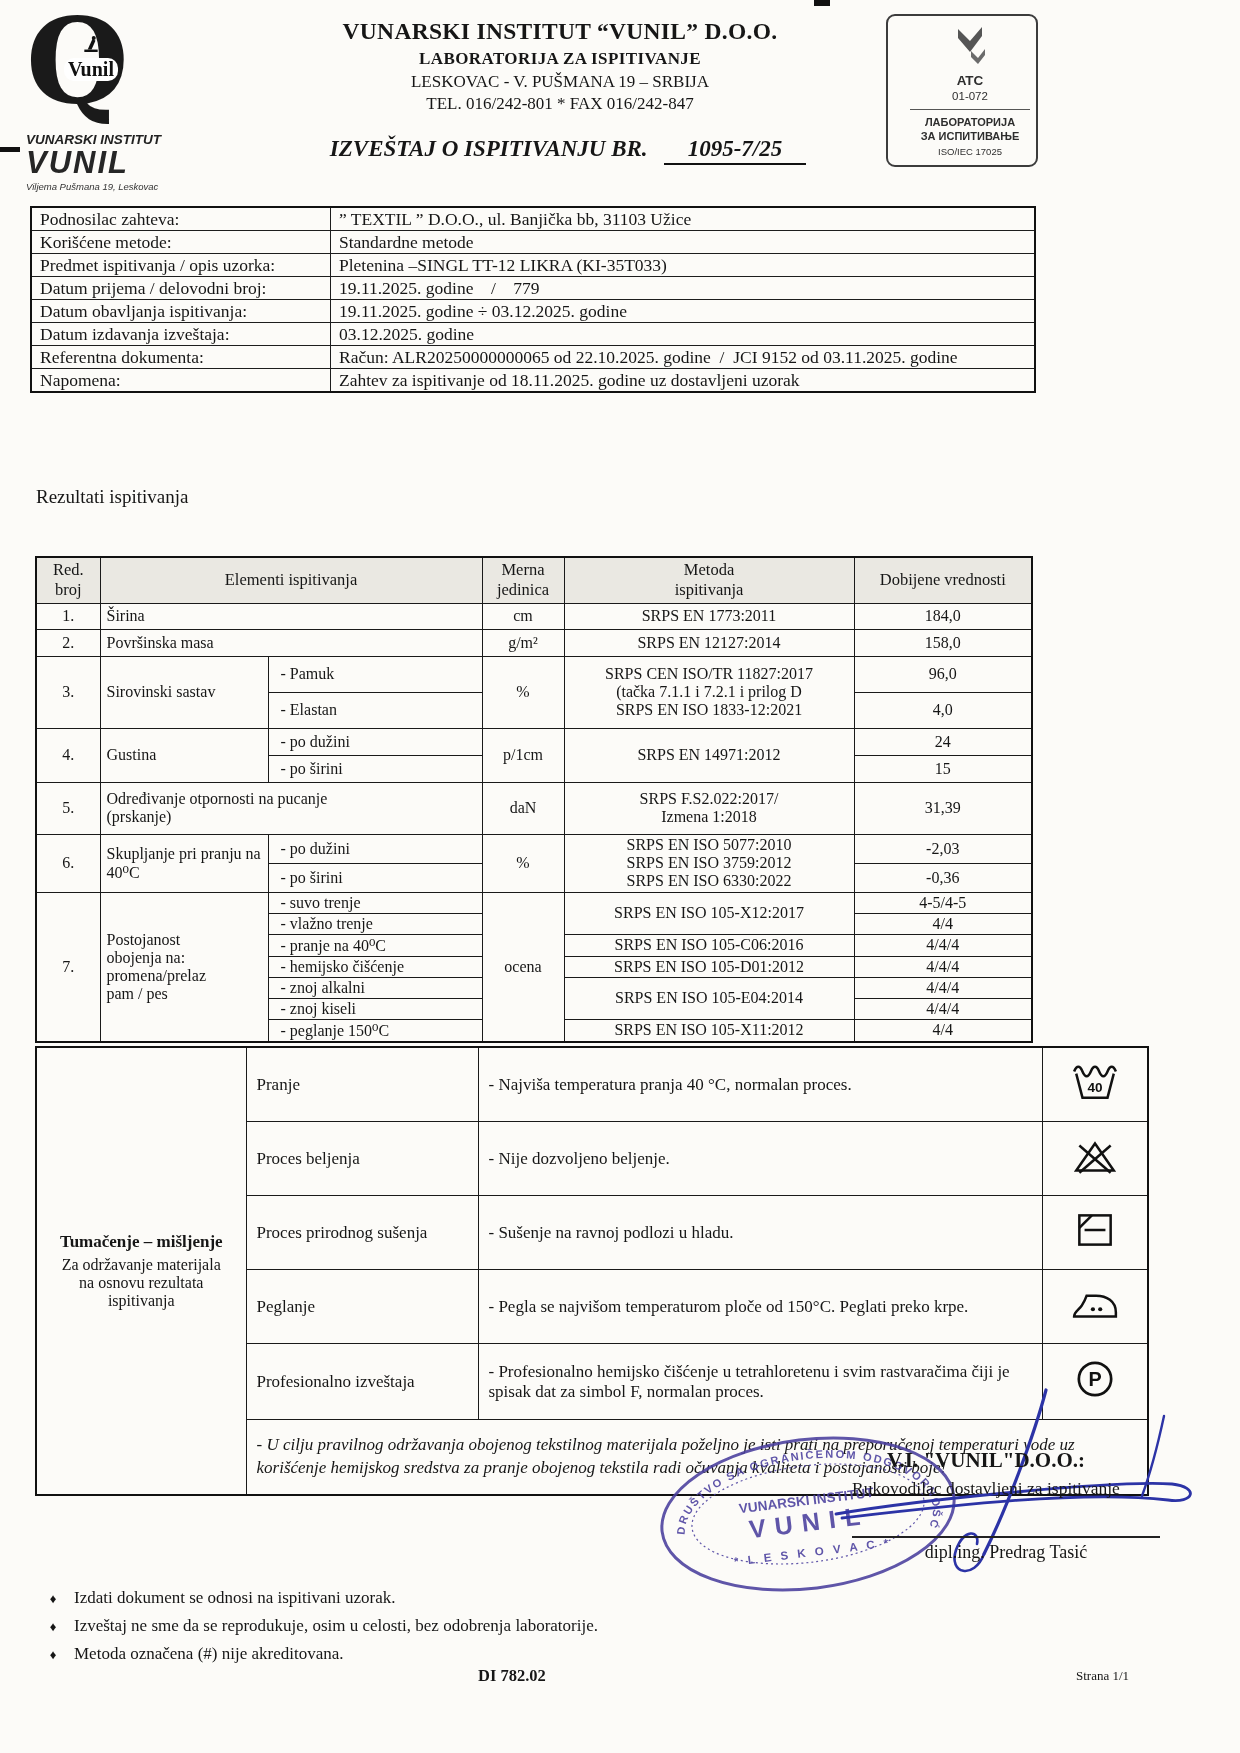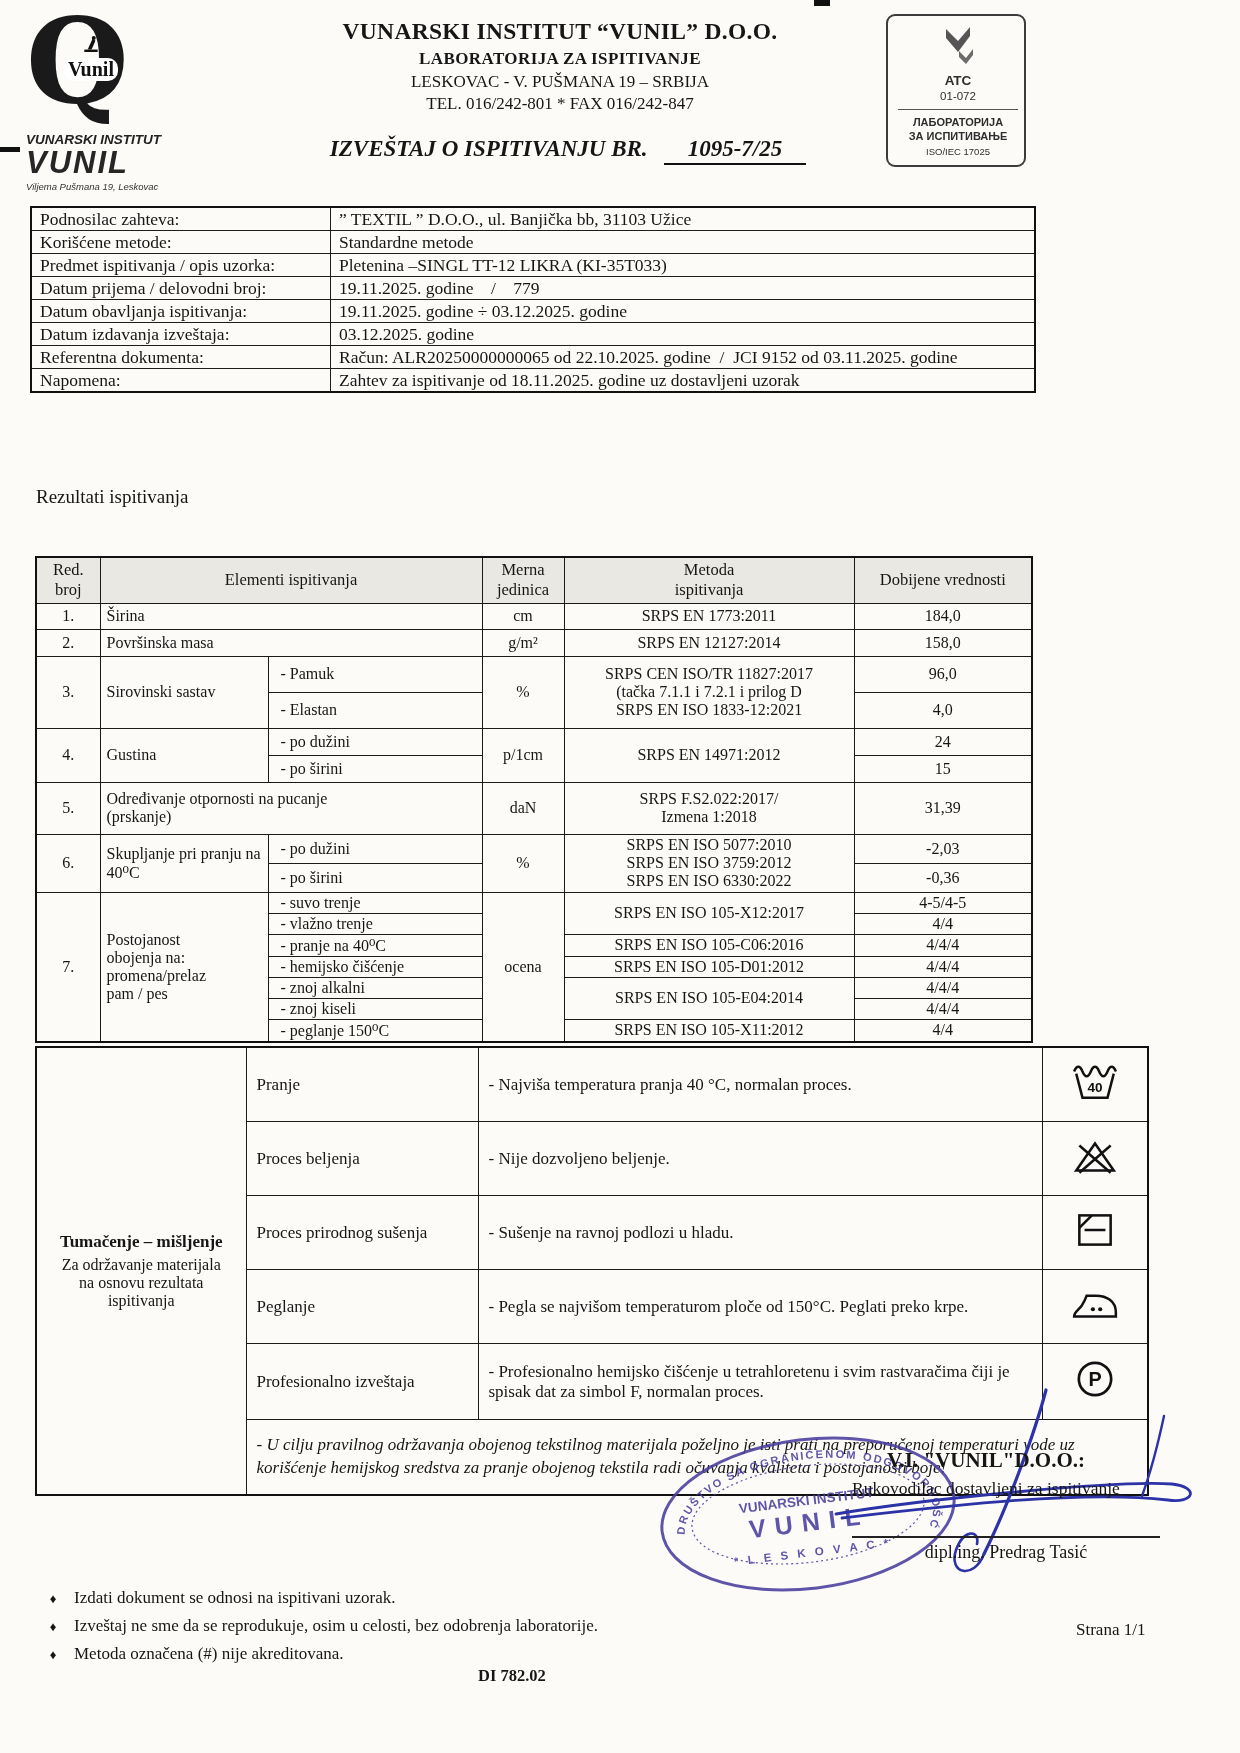--- a/index.html
+++ b/index.html
@@ -20,21 +20,21 @@
   .logo-line3{font:italic 9.5px "Liberation Sans",sans-serif;color:#333;margin-top:3px;}
   .header-center{position:absolute;left:238px;top:18px;width:644px;text-align:center;}
   .org-name{font-weight:700;font-size:23.5px;letter-spacing:.3px;}
   .org-sub{font-weight:700;font-size:17px;margin-top:4px;letter-spacing:.4px;}
   .org-addr{font-size:17px;margin-top:3px;}
   .org-tel{font-size:17px;margin-top:2px;}
   .title-row{position:absolute;left:238px;top:136px;width:660px;text-align:center;
              font:italic 700 23px "Liberation Serif",serif;}
   .report-no{display:inline-block;margin-left:16px;padding:0 24px 1px 24px;border-bottom:2.5px solid #111;}
   .badge{position:absolute;left:886px;top:14px;width:124px;border:2px solid #3c3c3c;border-radius:9px;
-         padding:7px 4px 8px 8px;text-align:center;font-family:"Liberation Sans","DejaVu Sans",sans-serif;color:#2e2e2e;}
+         padding:7px 4px 8px 20px;text-align:center;font-family:"Liberation Sans","DejaVu Sans",sans-serif;color:#2e2e2e;}
   .badge-atc{font-weight:700;font-size:13.5px;margin-top:2px;}
   .badge-code{font-size:11.5px;margin-top:2px;}
   .badge-div{border-top:1.5px solid #555;margin:7px 2px 6px 2px;}
   .badge-lab{font-weight:700;font-size:11px;line-height:1.25;}
   .badge-iso{font-size:9.5px;margin-top:2px;}
   
   .info-table{position:absolute;left:30px;top:206px;width:1006px;border:2.5px solid #111;
               border-collapse:collapse;table-layout:fixed;}
   .info-table td{border:1.5px solid #1d1d1d;height:22px;padding:0 8px;font-size:17.5px;vertical-align:middle;}
   .info-table td.lbl{width:282px;}
@@ -60,21 +60,21 @@
   .company-line{position:absolute;left:756px;top:1448px;width:460px;text-align:center;
                 font-weight:700;font-size:21px;}
   .role-line{position:absolute;left:756px;top:1478px;width:460px;text-align:center;font-size:17.5px;}
   .sig-rule{position:absolute;left:852px;top:1536px;width:308px;border-top:2px solid #222;}
   .signer-name{position:absolute;left:852px;top:1542px;width:308px;text-align:center;font-size:18px;}
   
   .bullets{position:absolute;left:32px;top:1588px;width:760px;font-size:17px;}
   .bullet-row{display:flex;align-items:baseline;margin-bottom:8px;}
   .diamond{width:42px;text-align:center;font-size:13px;}
   .doc-code{position:absolute;left:478px;top:1666px;font-weight:700;font-size:16.5px;}
-  .page-number{position:absolute;left:1076px;top:1620px;font-size:17px;}
+  .page-number{position:absolute;left:1076px;top:1668px;font-size:13px;}
   .artifact{position:absolute;background:#111;}
   svg text{font-family:"Liberation Sans","DejaVu Sans",sans-serif;}
 </style>
 </head>
 <body>
 
 <div class="page">
 
   <div class="artifact" style="left:814px;top:0;width:16px;height:6px;"></div>
   <div class="artifact" style="left:0;top:147px;width:20px;height:5px;"></div>

